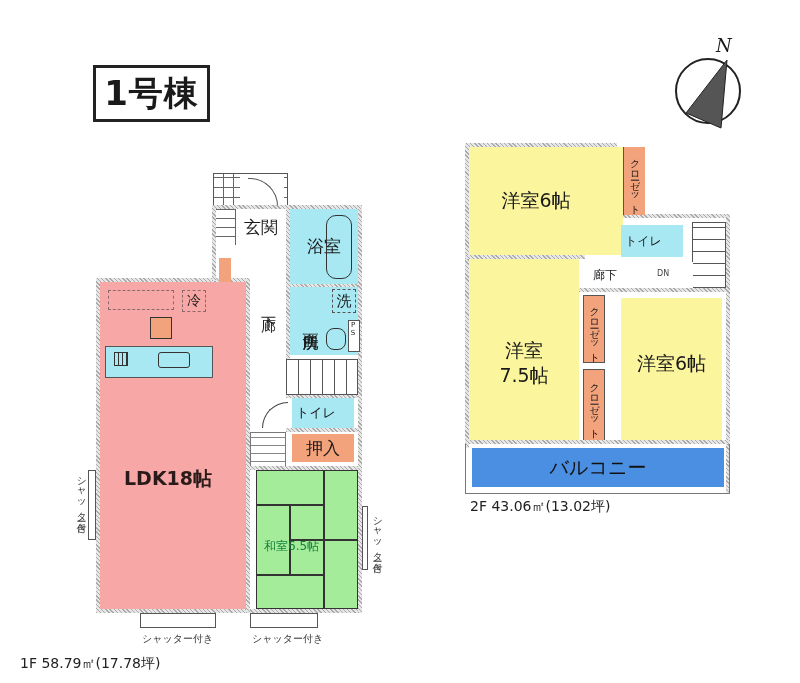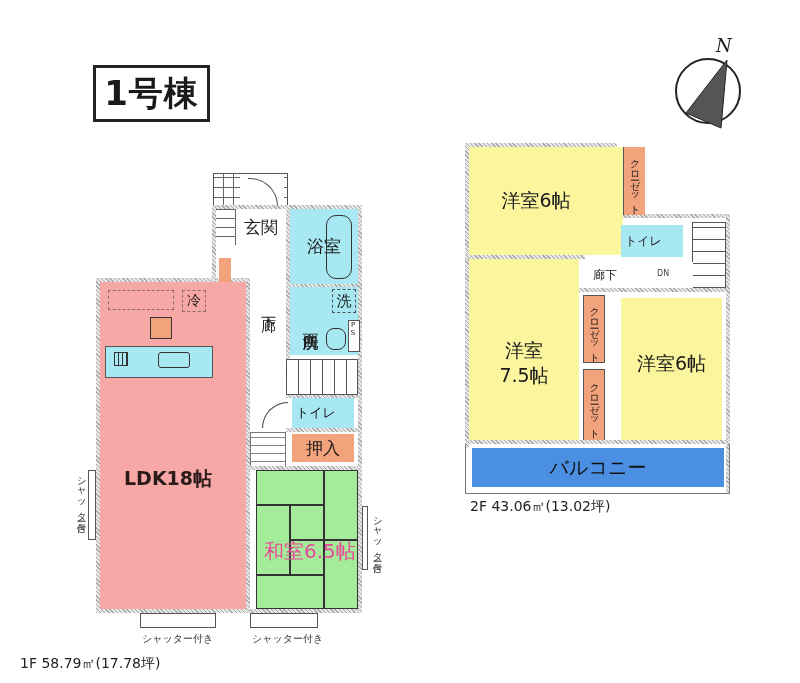--- a/index.html
+++ b/index.html
@@ -103,21 +103,21 @@
 
   <div class="abs" style="left:256px; top:470px; width:102px; height:139px; background:#a5ec9a;">
     <div class="tatami" style="left:0; top:0; width:68px; height:35px;"></div>
     <div class="tatami" style="left:68px; top:0; width:34px; height:70px;"></div>
     <div class="tatami" style="left:0; top:35px; width:34px; height:70px;"></div>
     <div class="tatami" style="left:34px; top:35px; width:34px; height:35px;"></div>
     <div class="tatami" style="left:34px; top:70px; width:34px; height:35px;"></div>
     <div class="tatami" style="left:68px; top:70px; width:34px; height:69px;"></div>
     <div class="tatami" style="left:0; top:105px; width:68px; height:34px;"></div>
   </div>
-  <span class="abs" style="left:264px; top:538px; font-size:20px; color:#ec4899;">和室6.5帖</span>
+  <span class="abs" style="left:264px; top:538px; font-size:12px; color:#15803d;">和室6.5帖</span>
 
   <div class="abs" style="left:88px; top:470px; width:8px; height:70px; border:1px solid #555; background:#fff;"></div>
   <span class="abs vtext shutter-label" style="left:74px; top:470px;">シャッター付き</span>
   <div class="abs" style="left:140px; top:613px; width:76px; height:15px; border:1px solid #555; background:#fff;"></div>
   <span class="abs shutter-label" style="left:142px; top:632px;">シャッター付き</span>
   <div class="abs" style="left:362px; top:506px; width:6px; height:64px; border:1px solid #555; background:#fff;"></div>
   <span class="abs vtext shutter-label" style="left:370px; top:510px;">シャッター付き</span>
   <div class="abs" style="left:250px; top:613px; width:68px; height:15px; border:1px solid #555; background:#fff;"></div>
   <span class="abs shutter-label" style="left:252px; top:632px;">シャッター付き</span>
 

